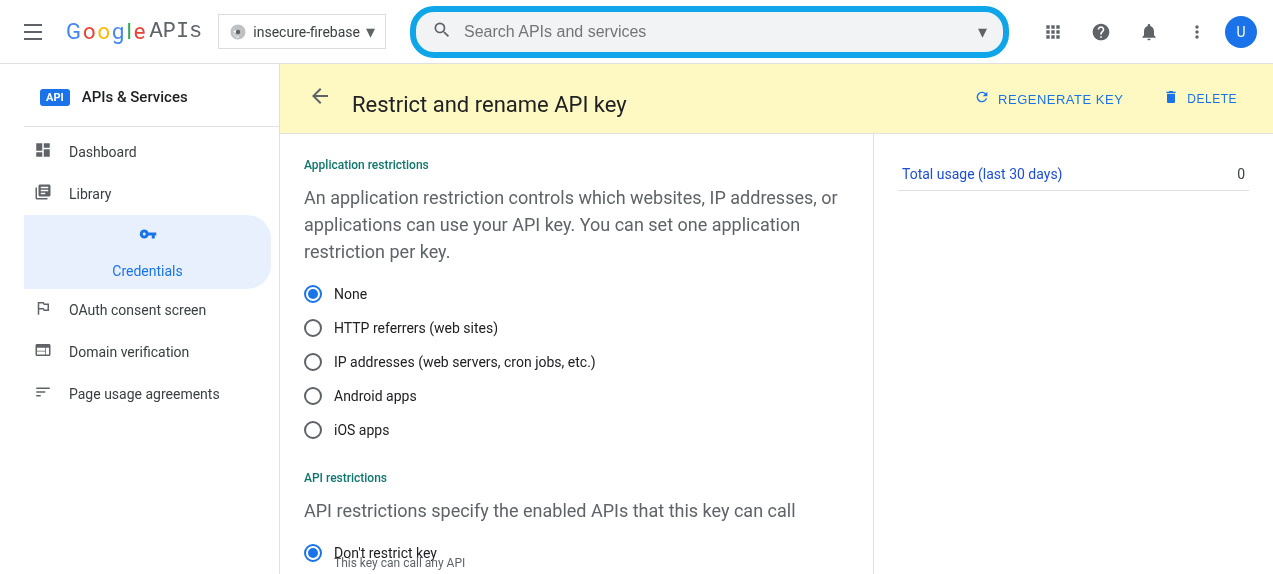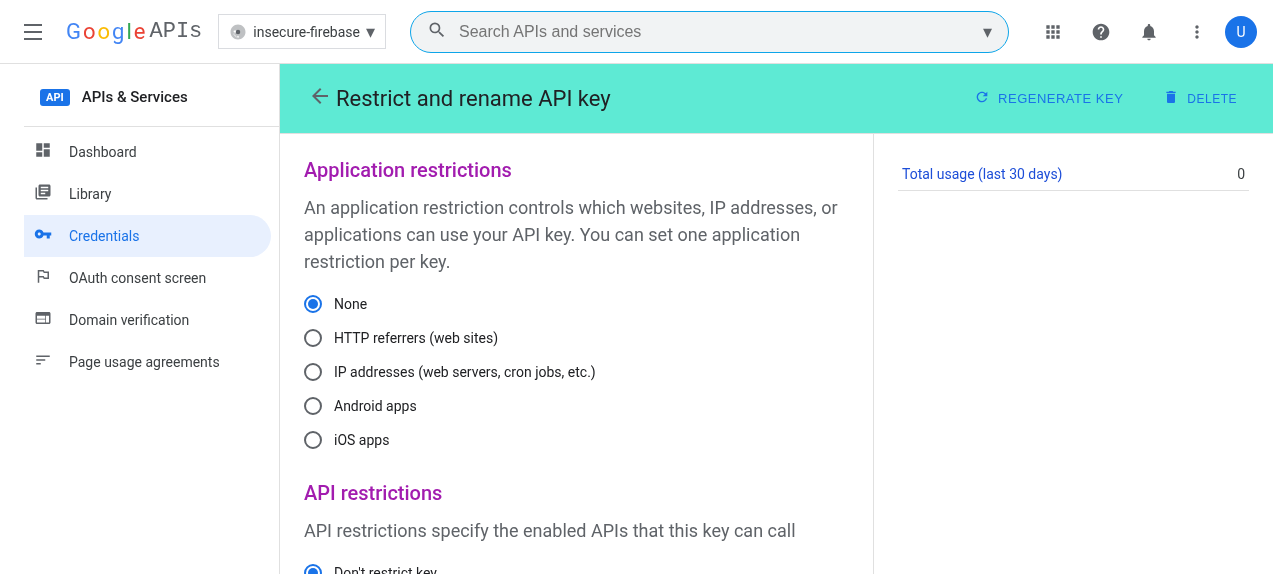--- a/index.html
+++ b/index.html
@@ -22,21 +22,21 @@
     .logo-apis { color: #5f6368; font-size: 22px; margin-left: 2px; font-family: Liberation Mono, monospace; }
     .project-selector {
       display: flex; align-items: center; gap: 6px; padding: 6px 10px;
       border: 1px solid #dadce0; border-radius: 0; cursor: pointer;
       font-size: 14px; color: #3c4043;
     }
     .project-selector .chevron { color: #5f6368; font-size: 18px; }
     .search-bar {
       flex: 1; max-width: 720px; margin: 0 24px;
       display: flex; align-items: center;
-      border: 1px solid #0ea5e9; border-radius: 24px; padding: 8px 16px; gap: 12px;
+      border: 6px solid #0ea5e9; border-radius: 24px; padding: 8px 16px; gap: 12px;
       background: #f1f3f4;
     }
     .search-bar input { border: none; background: transparent; outline: none; font-size: 16px; flex: 1; color: #3c4043; }
     .search-icon { color: #5f6368; font-size: 18px; }
     .search-dropdown-icon { color: #5f6368; font-size: 18px; cursor: pointer; }
     .topbar-right { display: flex; align-items: center; gap: 8px; margin-left: auto; }
     .topbar-icon { width: 40px; height: 40px; display: flex; align-items: center; justify-content: center; border-radius: 50%; cursor: pointer; color: #5f6368; font-size: 20px; }
     .avatar { width: 32px; height: 32px; border-radius: 50%; background: #1a73e8; display: flex; align-items: center; justify-content: center; color: white; font-size: 14px; cursor: pointer; }
 
     
@@ -57,32 +57,32 @@
       background: #1a73e8; color: white; font-size: 11px; font-weight: 700;
       padding: 2px 6px; border-radius: 3px;
     }
     .sidebar-header-text { font-size: 15px; color: #202124; font-weight: 500; }
     .sidebar-divider { height: 1px; background: #e0e0e0; margin: 4px 0; }
     .sidebar-item {
       display: flex; align-items: center; gap: 16px;
       padding: 10px 9px; cursor: pointer; border-radius: 0 24px 24px 0;
       margin-right: 8px; color: #3c4043; font-size: 14px;
     }
-    .sidebar-item.active { background: #e8f0fe; color: #1a73e8; }
+    .sidebar-item.active { background: #e8f0fe; color: #1a73e8; flex-direction: column; }
     .sidebar-item.active .sidebar-icon { color: #1a73e8; }
     .sidebar-icon { font-size: 18px; color: #5f6368; width: 20px; text-align: center; }
 
     
     .main { flex: 1; overflow-y: auto; padding: 0; }
 
     
     .page-header {
-      display: flex; align-items: center; 
+      display: flex; align-items: flex-end; gap: 16px;
       padding: 16px 24px; border-bottom: 1px solid #e0e0e0;
-      background: #5eead4;
+      background: #fef9c3;
     }
     .back-btn { color: #5f6368; cursor: pointer; font-size: 20px; padding: 4px; }
     .page-title { font-size: 22px; font-weight: 400; color: #202124; flex: 1; }
     .header-actions { display: flex; align-items: center; gap: 16px; }
     .btn-regenerate {
       display: flex; align-items: center; gap: 8px;
       color: #1a73e8; font-size: 13px; font-weight: 500; cursor: pointer;
       padding: 8px 12px; border-radius: 4px; border: none; background: transparent;
       text-transform: uppercase; letter-spacing: 0.5px;
     }
@@ -92,21 +92,21 @@
       padding: 8px 12px; border-radius: 4px; border: none; background: transparent;
       text-transform: uppercase; letter-spacing: 0.5px;
     }
 
     
     .content-area { display: flex; padding: 0; }
     .main-panel { flex: 1; padding: 24px; max-width: 820px; }
     .side-panel { width: 400px; padding: 24px; border-left: 1px solid #e0e0e0; }
 
     
-    .section-title { font-size: 20px; font-weight: 500; color: #a21caf; margin-bottom: 12px; }
+    .section-title { font-size: 12px; font-weight: 500; color: #0f766e; margin-bottom: 12px; }
     .section-desc { font-size: 18px; color: #5f6368; line-height: 1.5; margin-bottom: 20px; }
 
     
     .radio-group { display: flex; flex-direction: column; gap: 16px; margin-bottom: 32px; }
     .radio-option { display: flex; align-items: center; gap: 12px; cursor: pointer; }
     .radio-circle {
       width: 18px; height: 18px; border-radius: 50%;
       border: 2px solid #5f6368; flex: 0 0 18px;
       display: flex; align-items: center; justify-content: center;
     }

